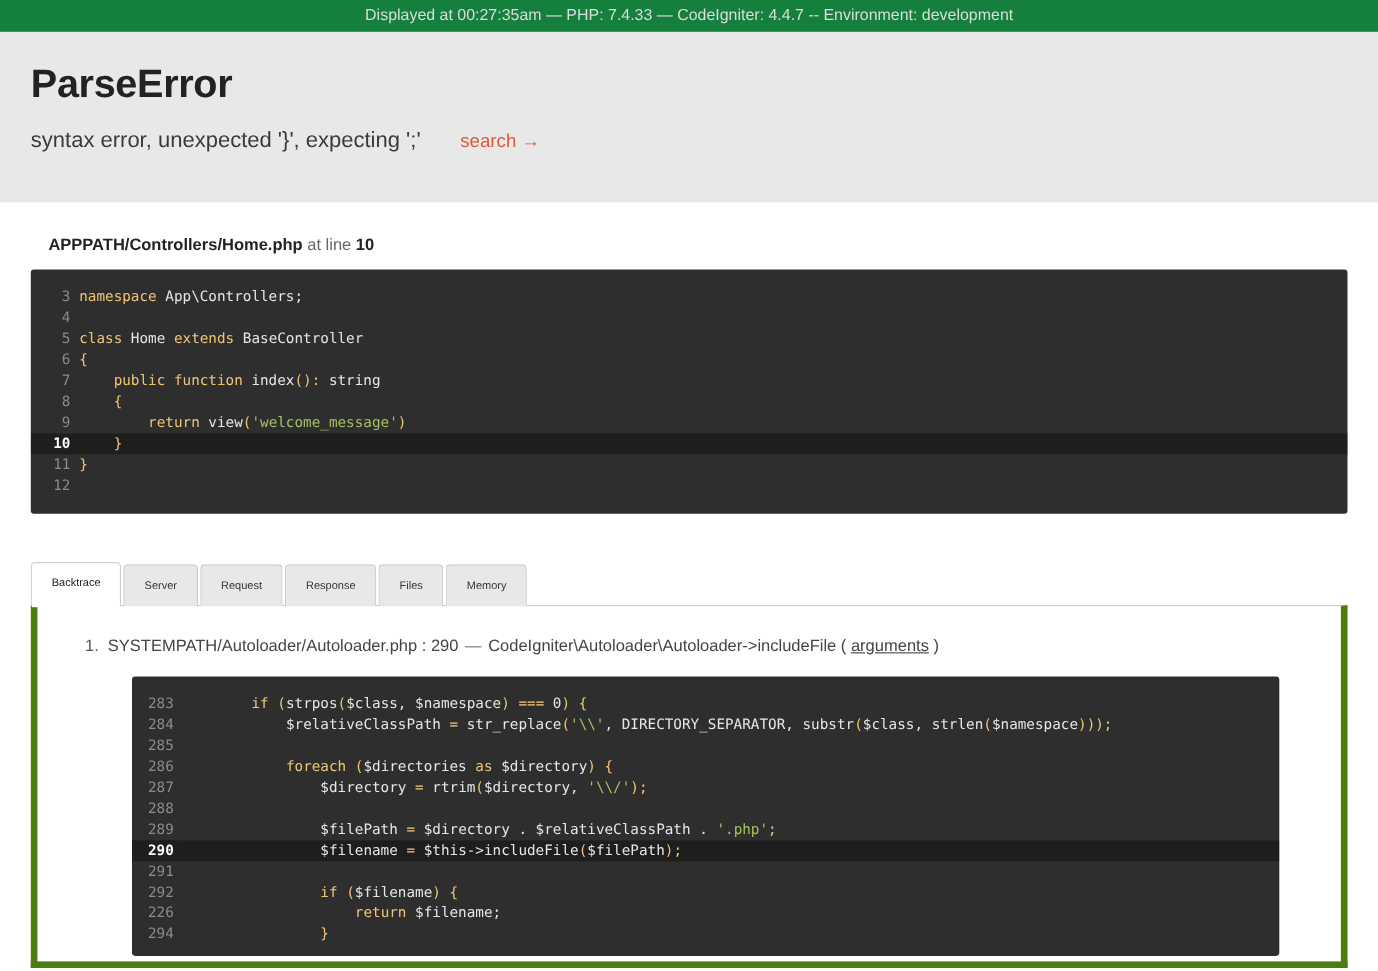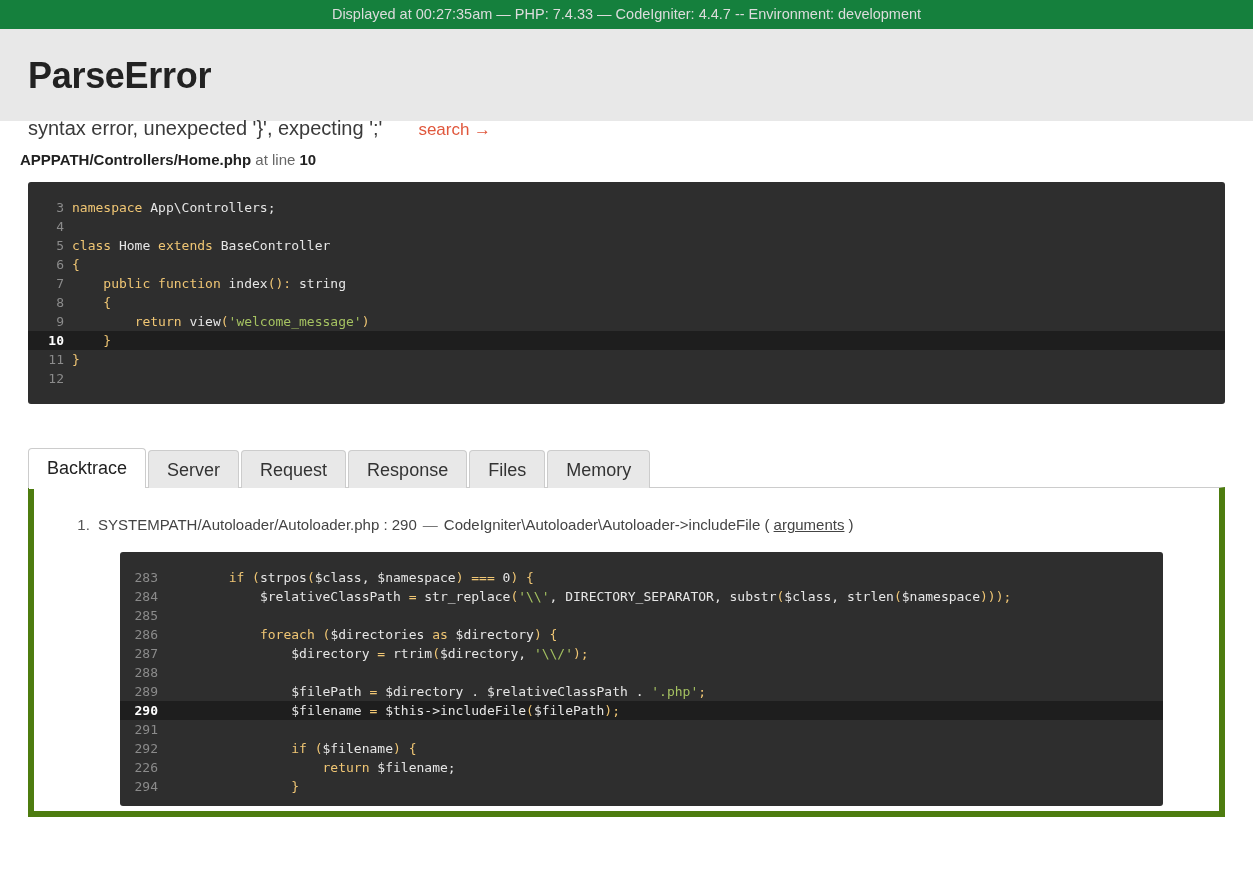--- a/index.html
+++ b/index.html
@@ -26,21 +26,21 @@
     height: 29px;
     width: 100%;
     white-space: nowrap;
     overflow: hidden;
   }
 
   
   .err-header {
     background: #e8e8e8;
     padding: 26px 28px 30px 28px;
-    height: 92px;
+    height: 155px;
   }
   .err-title {
     font-size: 36px;
     font-weight: bold;
     color: #222222;
     margin: 0 0 20px 0;
     letter-spacing: -0.3px;
     line-height: 42px;
   }
   .err-sub-row {
@@ -56,21 +56,21 @@
     margin-left: 36px;
     font-size: 17px;
     color: #e0573c;
     text-decoration: none;
     cursor: pointer;
     white-space: nowrap;
   }
 
   
   .source-line {
-    padding: 30px 28px 14px 20px;
+    padding: 30px 28px 14px 44px;
     font-size: 15px;
     color: #666666;
   }
   .source-line .path { font-weight: bold; color: #222222; }
   .source-line .lineno { font-weight: bold; color: #222222; }
 
   
   .code-wrap {
     margin: 0 28px;
     background: #2e2e2e;
@@ -111,21 +111,21 @@
   .tabs {
     display: flex;
     align-items: flex-end;
     list-style: none;
     margin: 0;
     padding: 0;
     position: relative;
     z-index: 2;
   }
   .tab {
-    font-size: 18px;
+    font-size: 10px;
     color: #333333;
     background: #e8e8e8;
     border: 1px solid #cccccc;
     border-bottom: none;
     border-radius: 4px 4px 0 0;
     padding: 10px 18px 9px 18px;
     margin-right: 2px;
     cursor: pointer;
     line-height: 18px;
   }

